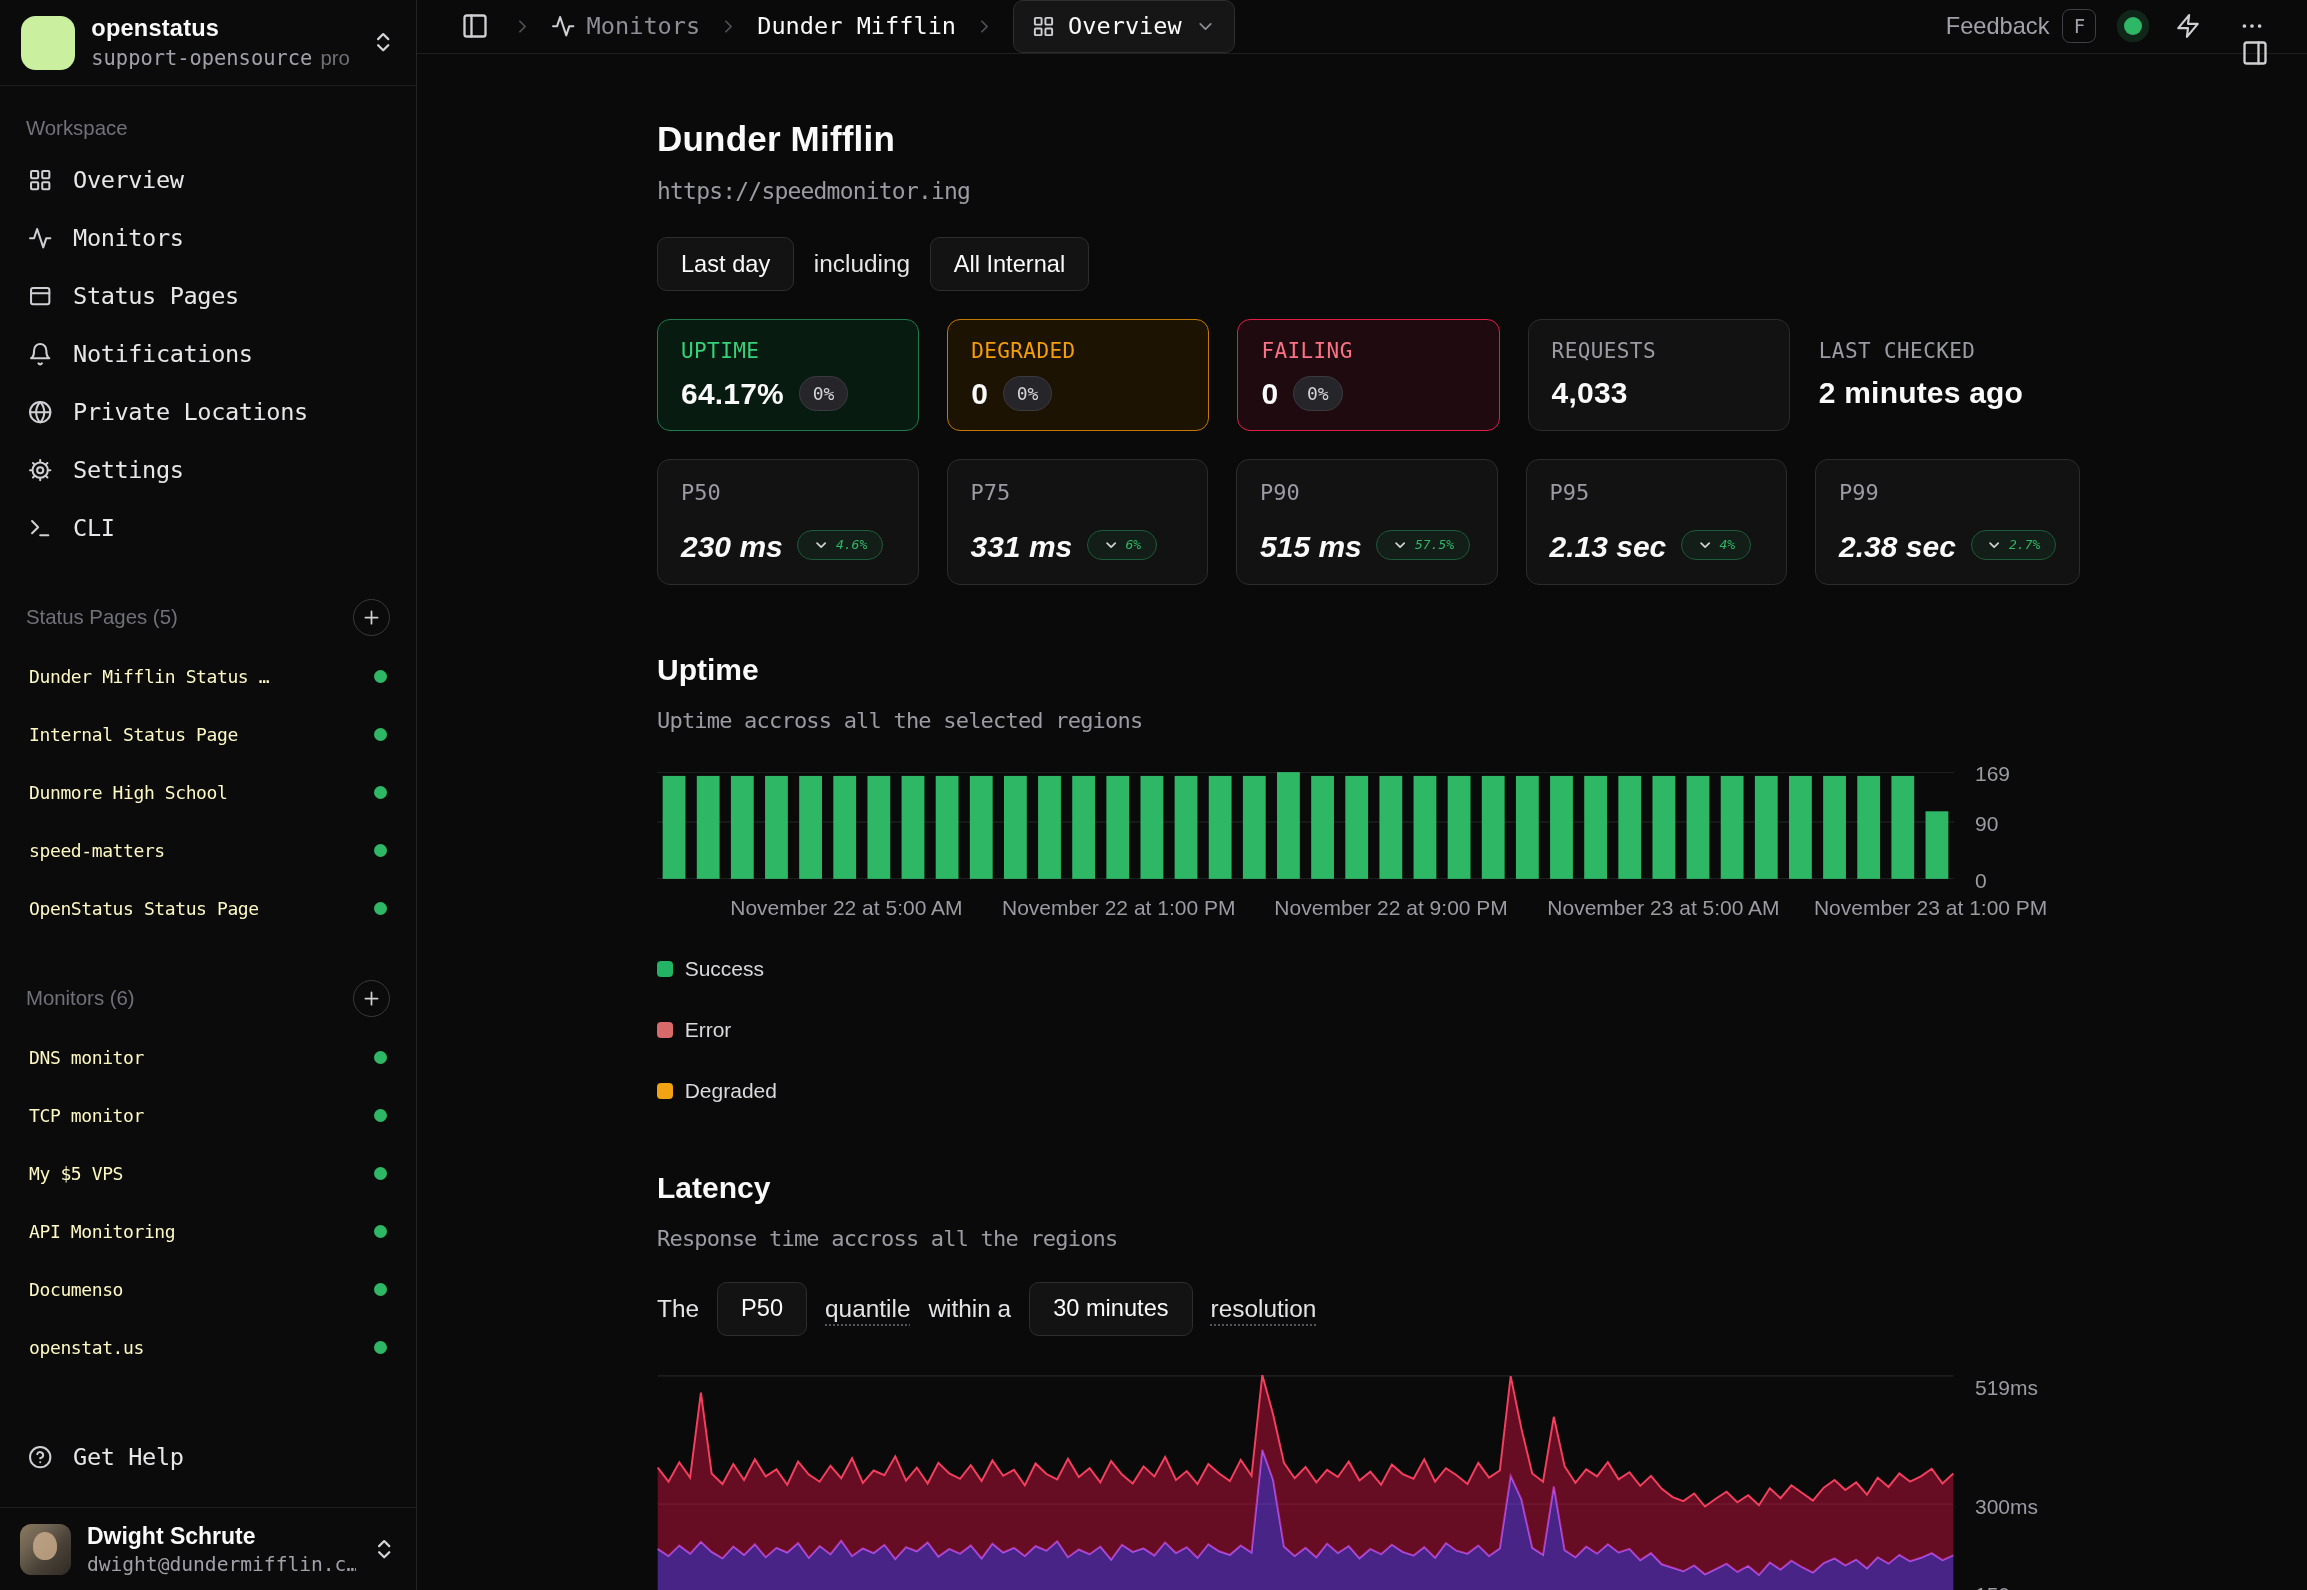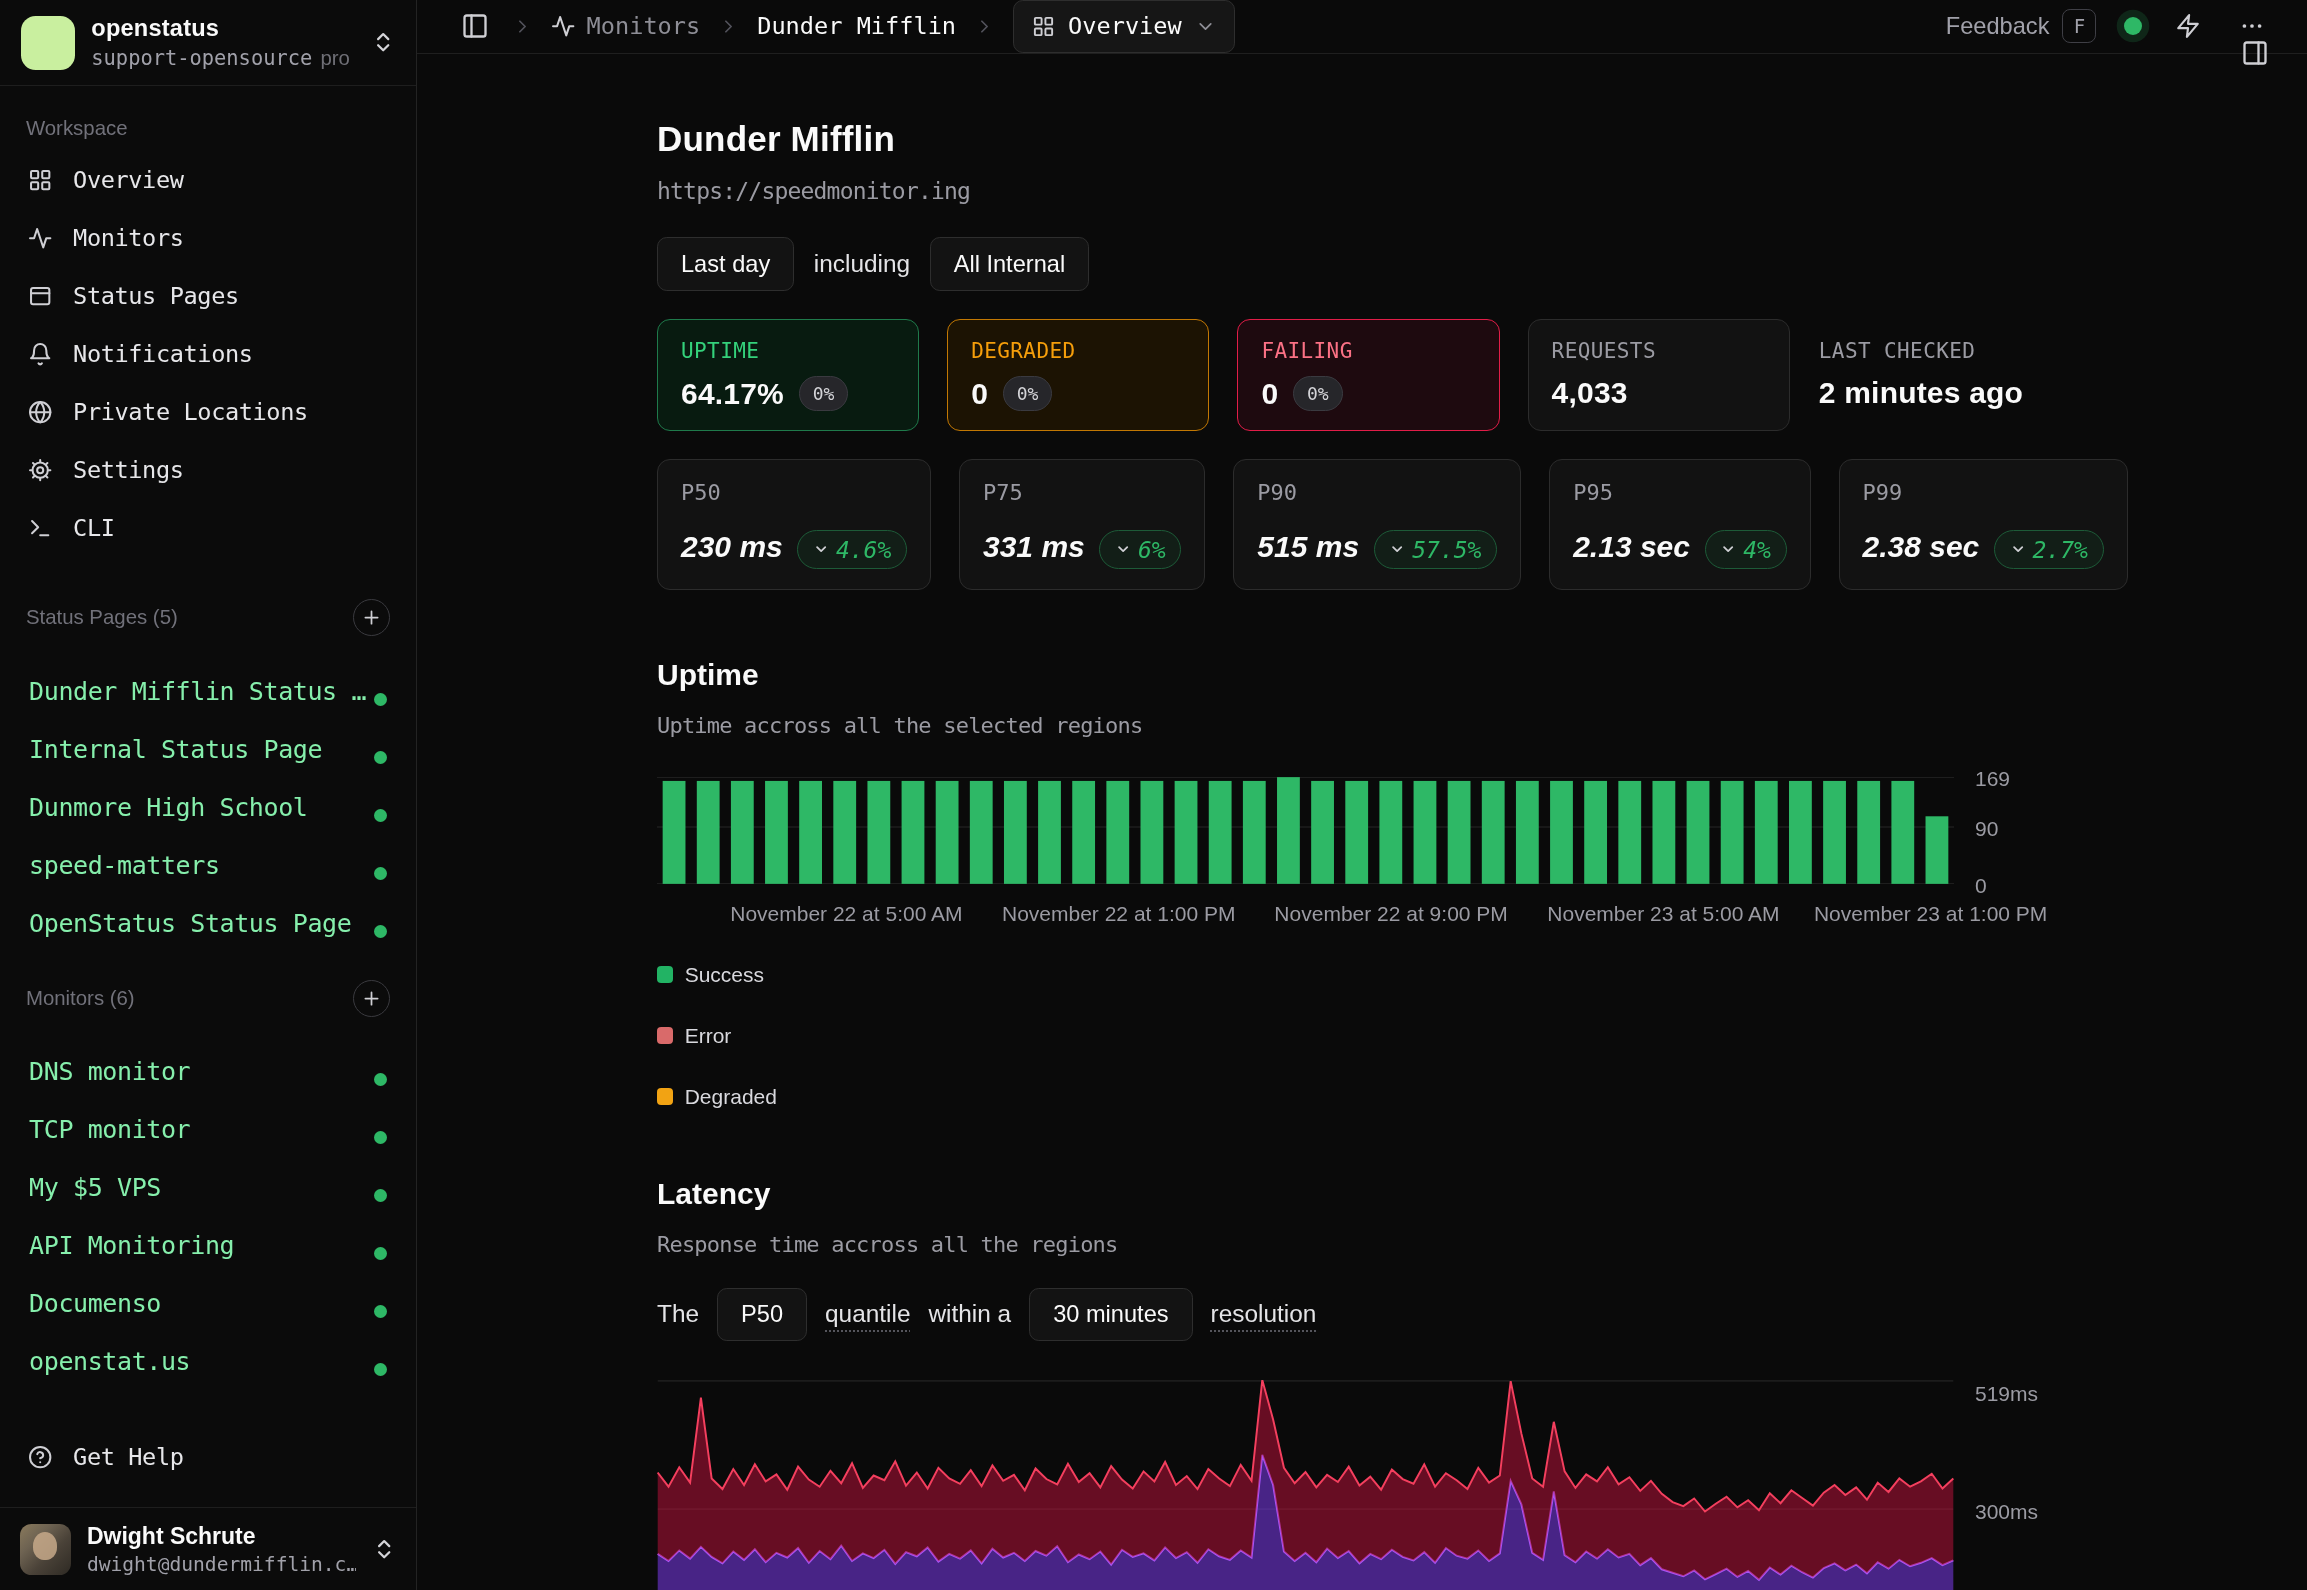--- a/index.html
+++ b/index.html
@@ -20,21 +20,21 @@
   .ws-sub .plan{ color:#6f6f76; margin-left:8.1px; font-family:"Liberation Sans",sans-serif;}
   .icon{ display:inline-flex; align-items:center; justify-content:center; color:#cfcfd4; flex:none; }
   .icon svg{ display:block; }
   .chev-ud{ color:#d4d4d8; }
 
   .side-scroll{ flex:1; display:flex; flex-direction:column; padding:18px 21px 0 21px; overflow:hidden; }
   .section-label{ font-size:20.4px; color:#71717a; margin:13px 4.9px 11.4px 4.9px; display:flex; align-items:center; justify-content:space-between; }
   .nav-item{ height:58px; display:flex; align-items:center; gap:19.6px; padding:0 6.5px; border-radius:9.8px; font-size:23.6px; color:#e7e7ea; cursor:pointer; }
   .nav-item .icon{ width:26px; }
   .nav-item.mono{ letter-spacing:-0.4px; }
-  .list-row{ height:58px; display:flex; align-items:flex-end; justify-content:space-between; padding:0 8.1px; font-size:25px; color:#86efac; border-radius:9.8px; cursor:pointer; letter-spacing:-0.4px;}
+  .list-row{ height:58px; display:flex; align-items:center; justify-content:space-between; padding:0 8.1px; font-size:18px; color:#fef9c3; border-radius:9.8px; cursor:pointer; letter-spacing:-0.4px;}
   .dot{ width:13px; height:13px; border-radius:50%; background:#2eb866; flex:none; }
   .plus-btn{ width:37px; height:37px; border-radius:50%; border:1.6px solid #3a3a3f; color:#a1a1aa; display:flex; align-items:center; justify-content:center; cursor:pointer; background:transparent; }
   .spacer{ flex:1; }
   .gethelp{ margin-bottom:21px; }
   .profile{ border-top:0.8px solid #1e1e1e; padding:14.7px 19.6px; display:flex; align-items:center; gap:16.3px; cursor:pointer; }
   .pf-avatar{ width:51px; height:51px; border-radius:11.4px; flex:none;
     background:linear-gradient(135deg,#8a7a5c 0%,#6e6352 30%,#4a4238 60%,#2e2a24 100%); position:relative; overflow:hidden;}
   .pf-avatar:after{ content:""; position:absolute; left:13px; top:8.1px; width:24.4px; height:28px; border-radius:50% 50% 45% 45%; background:#c7a98a; opacity:.85;}
   .pf-meta{ flex:1; min-width:0; }
   .pf-name{ font-size:23px; font-weight:700; }
@@ -73,21 +73,21 @@
   .stat-amber{ background:#1c1303; border-color:#c27803; } .stat-amber .lbl{ color:#f59e0b; }
   .stat-rose{ background:#1e0a0f; border-color:#e11d48; } .stat-rose .lbl{ color:#fb7185; }
   .stat-plain{ background:#121212; border-color:#2c2c2c; } .stat-plain .lbl{ color:#9b9ba3; }
   .stat-bare{ padding-left:0; } .stat-bare .lbl{ color:#9b9ba3; }
 
   .pct-grid{ margin-top:28px; display:grid; grid-template-columns:repeat(5,1fr); gap:28px; }
   .pct-card{ background:#121212; border:1.6px solid #2c2c2c; border-radius:13px; padding:19.6px 23px; }
   .pct-card .lbl{ font-size:22px; color:#9b9ba3; }
   .pct-card .val-row{ margin-top:25px; display:flex; align-items:flex-start; gap:14.7px;font-style:italic; }
   .pct-card .val{ font-size:30px; font-weight:700; white-space:nowrap; }
-  .delta{ display:inline-flex; align-items:center; gap:6.5px; border:1.6px solid #1d5b38; background:rgba(34,197,94,.07); color:#2eb866; border-radius:814px; padding:5.7px 14.7px; font-size:23px; }
+  .delta{ display:inline-flex; align-items:center; gap:6.5px; border:1.6px solid #1d5b38; background:rgba(34,197,94,.07); color:#2eb866; border-radius:814px; padding:5.7px 14.7px; font-size:13px; }
 
   .sec-title{ font-size:30px; font-weight:700; margin-top:68px; }
   .sec-sub{ font-size:22px; color:#9b9ba3; margin-top:21px; letter-spacing:-0.8px; }
 
   .chart-wrap{ position:relative; width:1297px; margin-top:39px; }
   .ylab{ position:absolute; left:calc(100% + 21px); font-size:21px; color:#9b9ba3; white-space:nowrap; font-family:"Liberation Sans",sans-serif; }
   .xlabels{ position:relative; height:28px; margin-top:14.7px; width:1297px; }
   .xlabels span{ position:absolute; transform:translateX(-50%); font-size:21px; color:#9b9ba3; white-space:nowrap; }
   .legend{ display:flex; justify-content:center; gap:37px; margin-top:33px; width:1423px;flex-direction:column; }
   .legend .li{ display:flex; align-items:center; gap:11.4px; font-size:21px; color:#d9d9de; }

